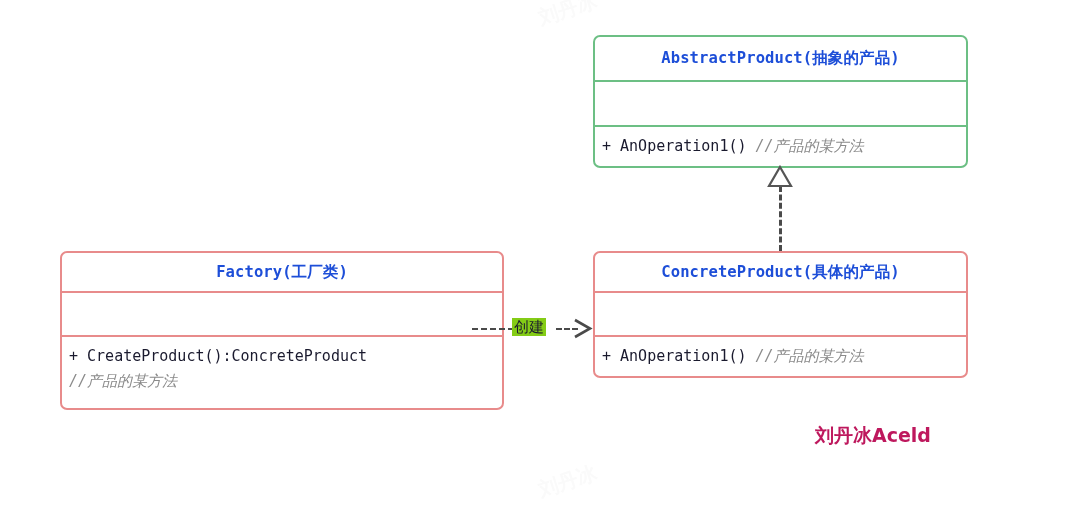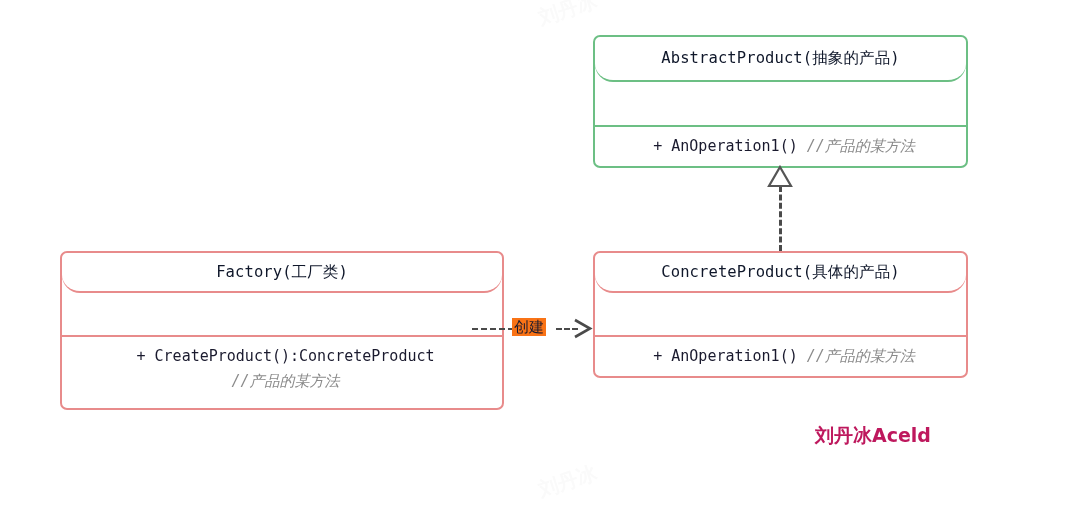--- a/index.html
+++ b/index.html
@@ -28,61 +28,59 @@
   }
   .uml-box.green { border-color: #6cbf84; }
 
   .uml-title {
     box-sizing: border-box;
     display: flex;
     align-items: center;
     justify-content: center;
     text-align: center;
     font-family: "DejaVu Sans Mono", monospace;
-    font-weight: normal;
+    font-weight: bold;
     font-size: 15.5px;
-    color: #0f172a;
+    color: #1d4ed8;
     letter-spacing: 0.1px;
     border-bottom: 2px solid #e88b8b;
-    border-radius: 18px;
   }
   .green .uml-title { border-bottom-color: #6cbf84; }
 
   .uml-attrs {
     box-sizing: border-box;
     border-bottom: 2px solid #e88b8b;
   }
   .green .uml-attrs { border-bottom-color: #6cbf84; }
 
   .uml-methods {
     box-sizing: border-box;
     padding: 7px 0 6px 7px;
     font-size: 15px;
     line-height: 25px;
     color: #1a1a2e;
     white-space: nowrap;
-    text-align: center;
   }
   .cmt {
     color: #8a8a8a;
     font-style: italic;
   }
   .dash-v {
     position: absolute;
     width: 0;
     border-left: 3px dashed #4a4a4a;
   }
   .dash-h {
     position: absolute;
     height: 0;
     border-top: 2px dashed #4a4a4a;
   }
   .conn-label {
     position: absolute;
-    background: #f97316;
+    background: #84cc16;
     font-family: "DejaVu Sans Mono", monospace;
     font-size: 15px;
     color: #1a1a2e;
     padding: 0 2px;
     line-height: 18px;
     white-space: nowrap;
   }
 
   
   .wm-main {

